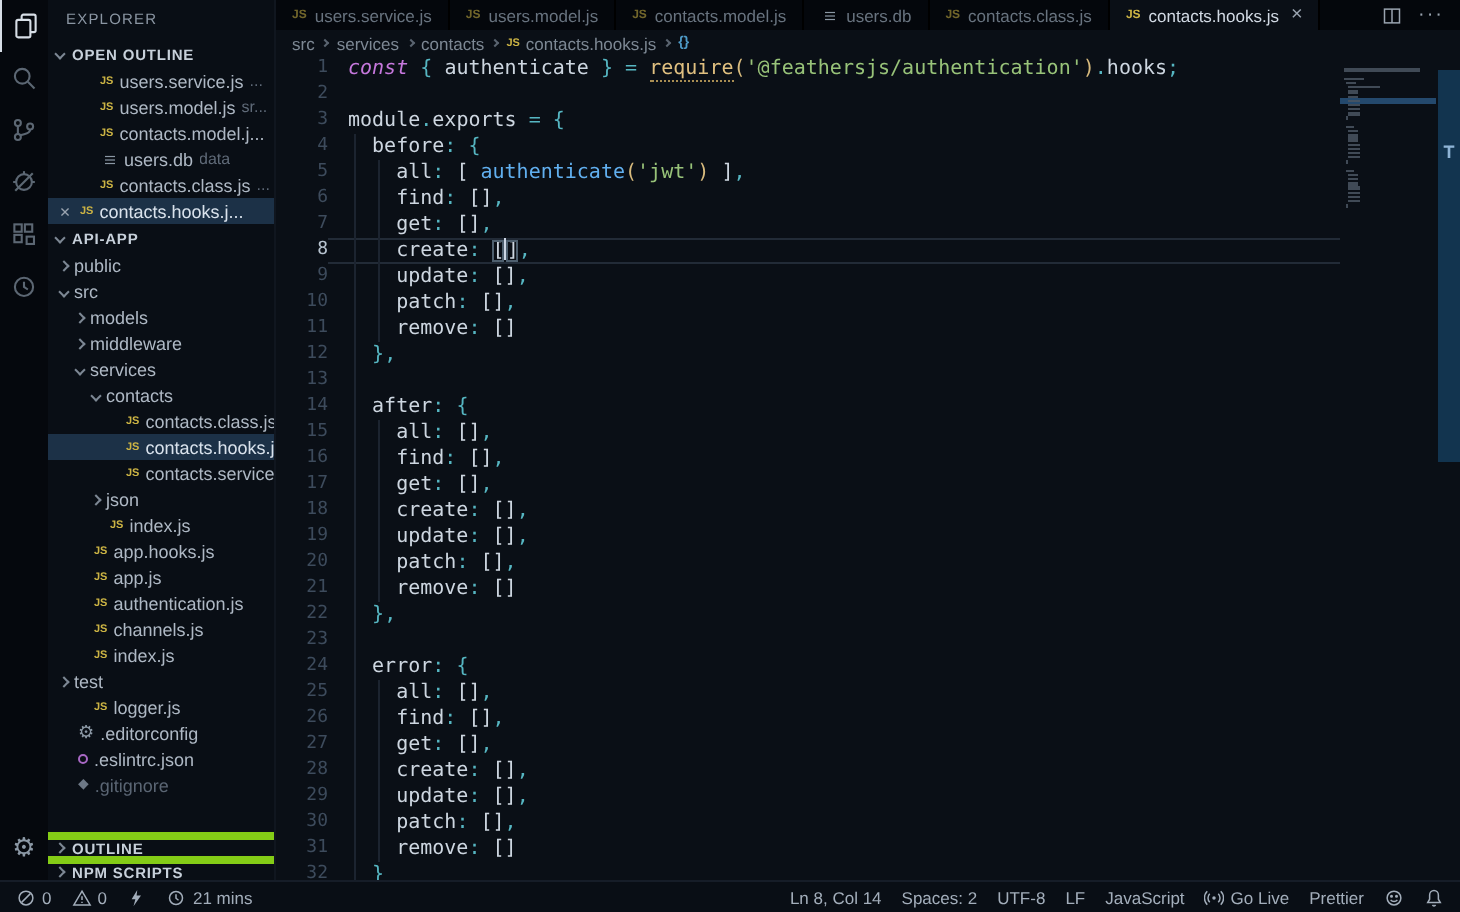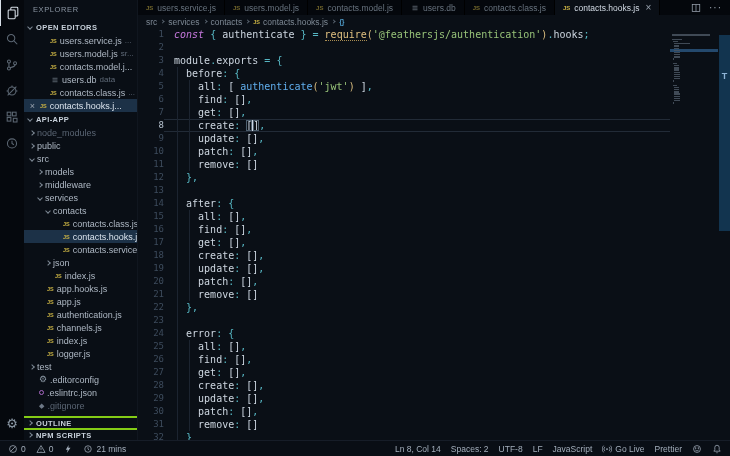--- a/index.html
+++ b/index.html
@@ -15,21 +15,21 @@
   .ab-top { flex:1; display:flex; flex-direction:column; align-items:center; width:100%; }
   .ab-item { width:24px; height:26px; display:flex; align-items:center; justify-content:center; color:#5c6773; }
   .ab-item.active { color:#d7dee6; border-left:1px solid #d7dee6; }
   .ab-item svg { width:14px; height:14px; }
   .ab-bottom { padding-bottom:4px; }
   .gear-glyph { font-size:13px; color:#8b98a5; line-height:1; }
 
   .sidebar { width:114px; background:#090e15; flex:none; display:flex; flex-direction:column; font-size:9px; overflow:hidden; border-right:1px solid #10161f; }
   .sb-title { height:20px; line-height:20px; padding-left:9px; font-size:7.5px; letter-spacing:.6px; color:#8b96a3; }
   .sec-head { height:14px; display:flex; align-items:center; gap:4px; padding-left:4px; font-size:7.5px; font-weight:bold; letter-spacing:.4px; color:#c7d0da; flex:none; }
-  .sec-head.bottom { border-top:2px solid #84cc16; height:12px; }
+  .sec-head.bottom { border-top:4px solid #84cc16; height:12px; }
   .rows { flex:none; }
   .tree-rows { flex:1 1 auto; overflow:hidden; }
   .row { height:13px; display:flex; align-items:center; gap:3px; white-space:nowrap; overflow:hidden; color:#aeb8c4; cursor:default; }
   .row.selected { background:#1c3147; color:#d9e2ec; }
   .row.dim .lbl { color:#5a6573; }
   .row .lbl { font-size:9px; }
   .row .desc { font-size:8px; color:#5f6a78; overflow:hidden; text-overflow:ellipsis; }
   .js-badge { font-size:5.5px; font-weight:bold; color:#cbb344; letter-spacing:0; flex:none; }
   .row .closex { width:9px; font-size:9px; color:#9aa4b0; text-align:center; flex:none; }
   .chev { width:4px; height:4px; border-right:1px solid #7d8894; border-bottom:1px solid #7d8894; display:inline-block; flex:none; }
@@ -145,21 +145,21 @@
           <div class="ab-item">
             <span class="gear-glyph">⚙</span>
           </div>
         </div>
     </div>
 
     <div class="sidebar">
       <div class="sb-title">EXPLORER</div>
       <div class="sec-head">
         <span class="chev down"></span>
-        <span>OPEN EDITORS</span>
+        <span>OPEN OUTLINE</span>
       </div>
       <div class="rows" id="oe-rows">
           <div class="row" style="padding-left: 26px;">
             <span class="js-badge">JS</span>
             <span class="lbl">users.service.js</span>
             <span class="desc">...</span>
           </div>
           <div class="row" style="padding-left: 26px;">
             <span class="js-badge">JS</span>
             <span class="lbl">users.model.js</span>
@@ -189,24 +189,20 @@
             <span class="closex">×</span>
             <span class="js-badge">JS</span>
             <span class="lbl">contacts.hooks.j...</span>
           </div>
         </div>
       <div class="sec-head">
         <span class="chev down"></span>
         <span>API-APP</span>
       </div>
       <div class="tree-rows" id="tree-rows">
-          <div class="row dim" style="padding-left: 6px;">
-            <span class="chev right"></span>
-            <span class="lbl">node_modules</span>
-          </div>
           <div class="row" style="padding-left: 6px;">
             <span class="chev right"></span>
             <span class="lbl">public</span>
           </div>
           <div class="row" style="padding-left: 6px;">
             <span class="chev down"></span>
             <span class="lbl">src</span>
           </div>
           <div class="row" style="padding-left: 14px;">
             <span class="chev right"></span>
@@ -257,27 +253,27 @@
             <span class="lbl">authentication.js</span>
           </div>
           <div class="row" style="padding-left: 23px;">
             <span class="js-badge">JS</span>
             <span class="lbl">channels.js</span>
           </div>
           <div class="row" style="padding-left: 23px;">
             <span class="js-badge">JS</span>
             <span class="lbl">index.js</span>
           </div>
-          <div class="row" style="padding-left: 23px;">
-            <span class="js-badge">JS</span>
-            <span class="lbl">logger.js</span>
-          </div>
           <div class="row" style="padding-left: 6px;">
             <span class="chev right"></span>
             <span class="lbl">test</span>
+          </div>
+          <div class="row" style="padding-left: 23px;">
+            <span class="js-badge">JS</span>
+            <span class="lbl">logger.js</span>
           </div>
           <div class="row" style="padding-left: 15px;">
             <span class="gear-small">⚙</span>
             <span class="lbl">.editorconfig</span>
           </div>
           <div class="row" style="padding-left: 15px;">
             <span class="eslint-dot"></span>
             <span class="lbl">.eslintrc.json</span>
           </div>
           <div class="row dim" style="padding-left: 15px;">

